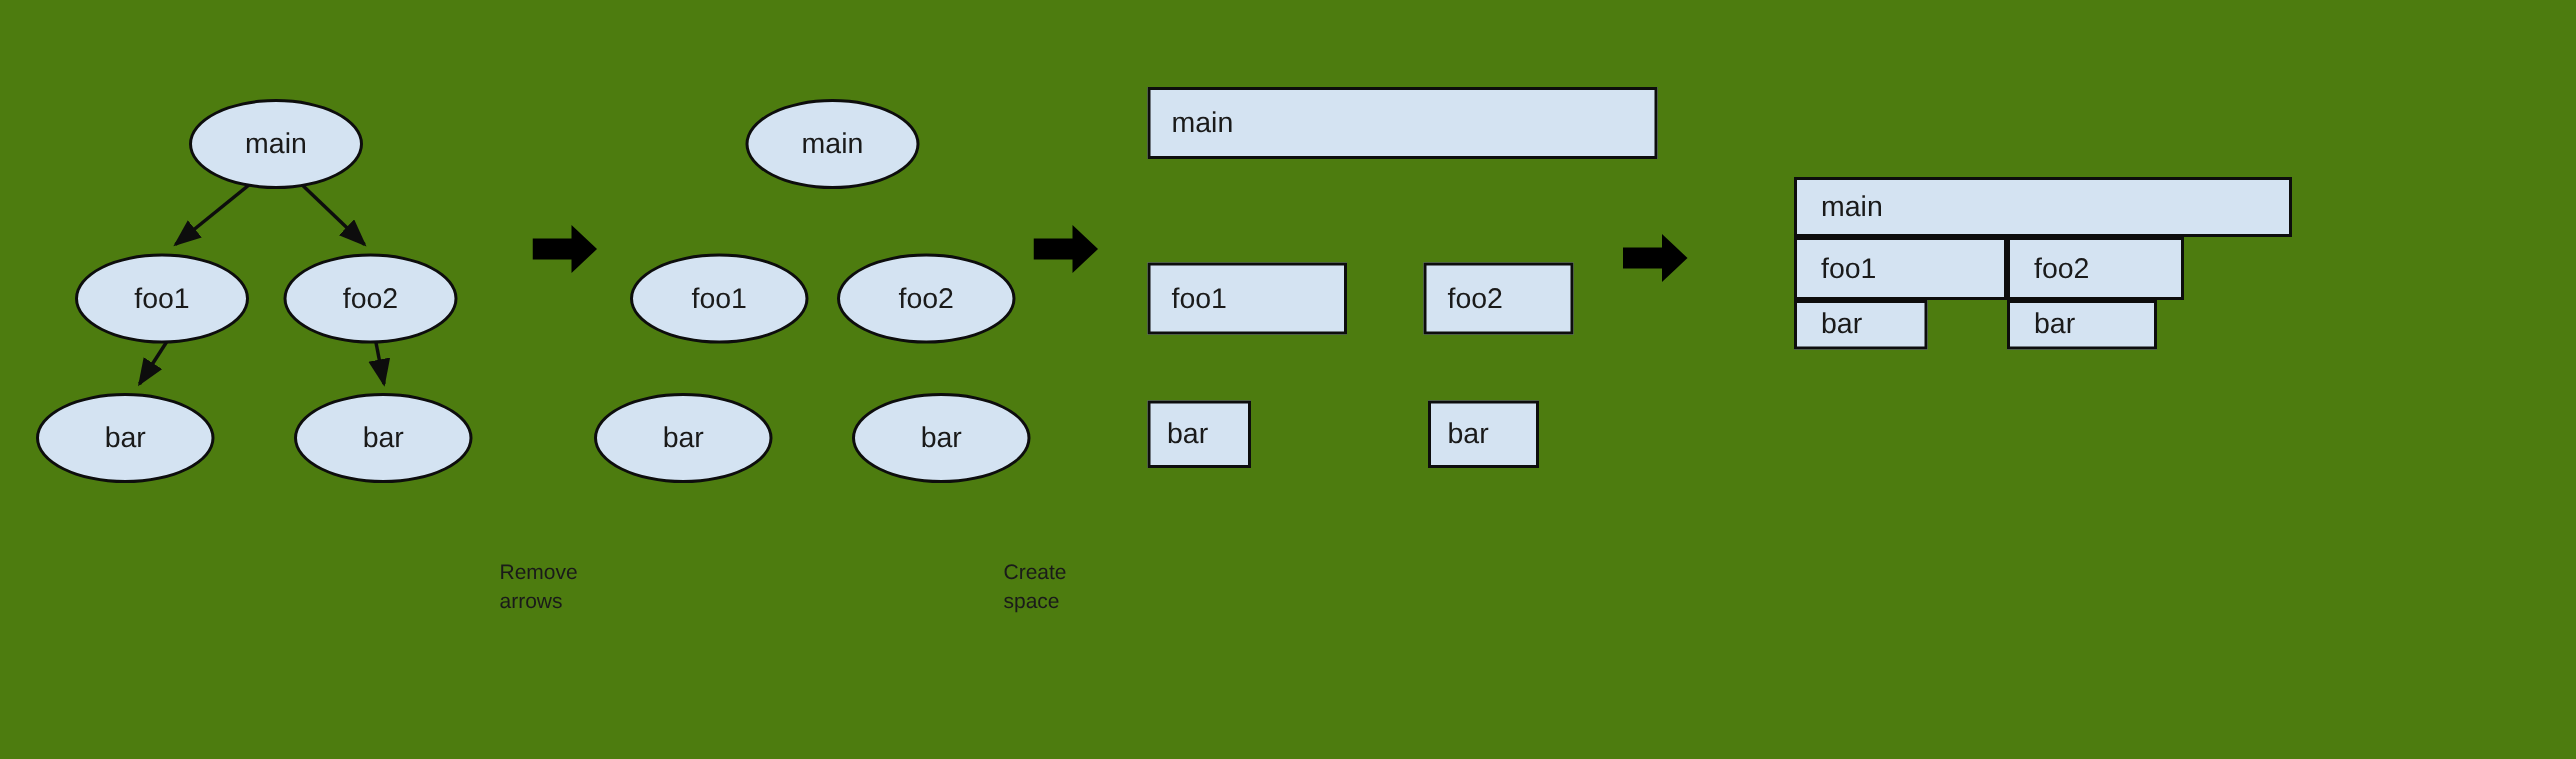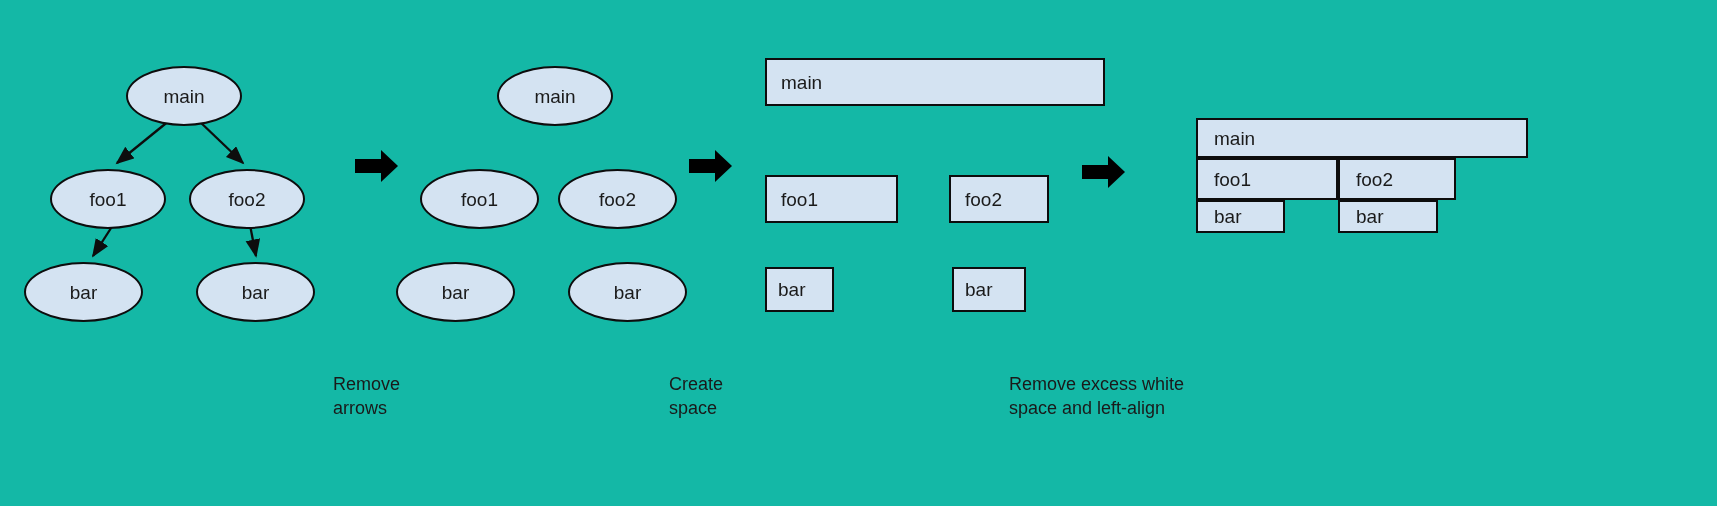--- a/index.html
+++ b/index.html
@@ -8,21 +8,21 @@
     background: #ffffff;
   }
   body {
     font-family: "Liberation Sans", sans-serif;
     color: #1a1a1a;
   }
   #canvas {
     position: relative;
     width: 1717px;
     height: 506px;
-    background: #14b8a6;
+    background: #4d7c0f;
     overflow: hidden;
   }
   .node-ellipse {
     position: absolute;
     background: #d4e3f2;
     border: 2px solid #0d0d0d;
     border-radius: 50%;
     display: flex;
     align-items: center;
     justify-content: center;
@@ -52,21 +52,21 @@
     height: 506px;
     pointer-events: none;
   }
   .step-arrow {
     position: absolute;
     width: 44px;
     height: 34px;
   }
   .caption {
     position: absolute;
-    font-size: 18px;
+    font-size: 14px;
     line-height: 1.35;
     color: #1a1a1a;
     white-space: pre-line;
   }
 </style>
 </head>
 <body>
 
 <div id="canvas">
 
@@ -163,16 +163,14 @@
     <span>bar</span>
   </div>
   <div class="node-rect" style="left:1338px; top:200px; width:100px; height:33px; padding-left:16px;">
     <span>bar</span>
   </div>
 
   <div class="caption" style="left:333px; top:372px;">Remove
 arrows</div>
   <div class="caption" style="left:669px; top:372px;">Create
 space</div>
-  <div class="caption" style="left:1009px; top:372px;">Remove excess white
-space and left-align</div>
 
 </div>
 
 </body></html>

